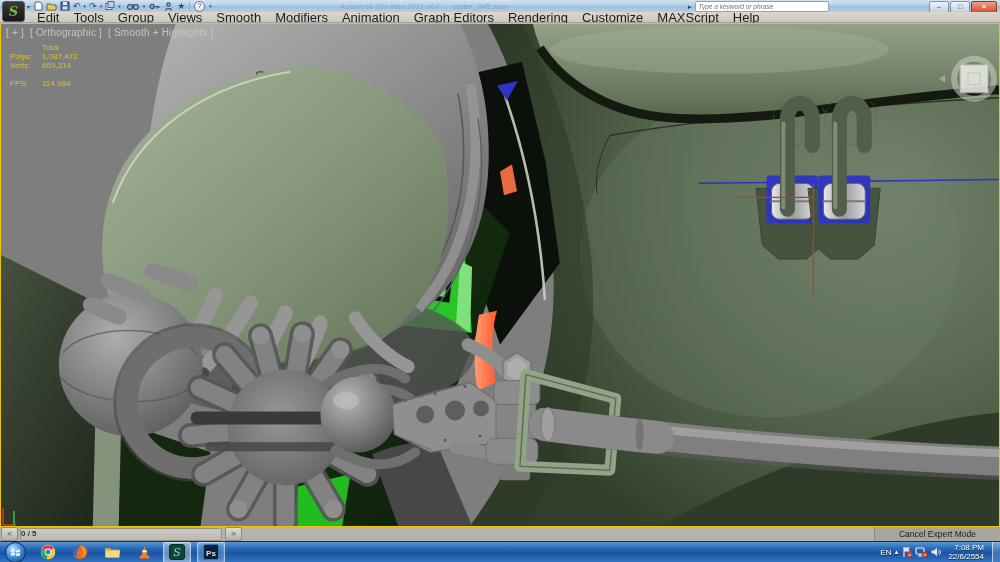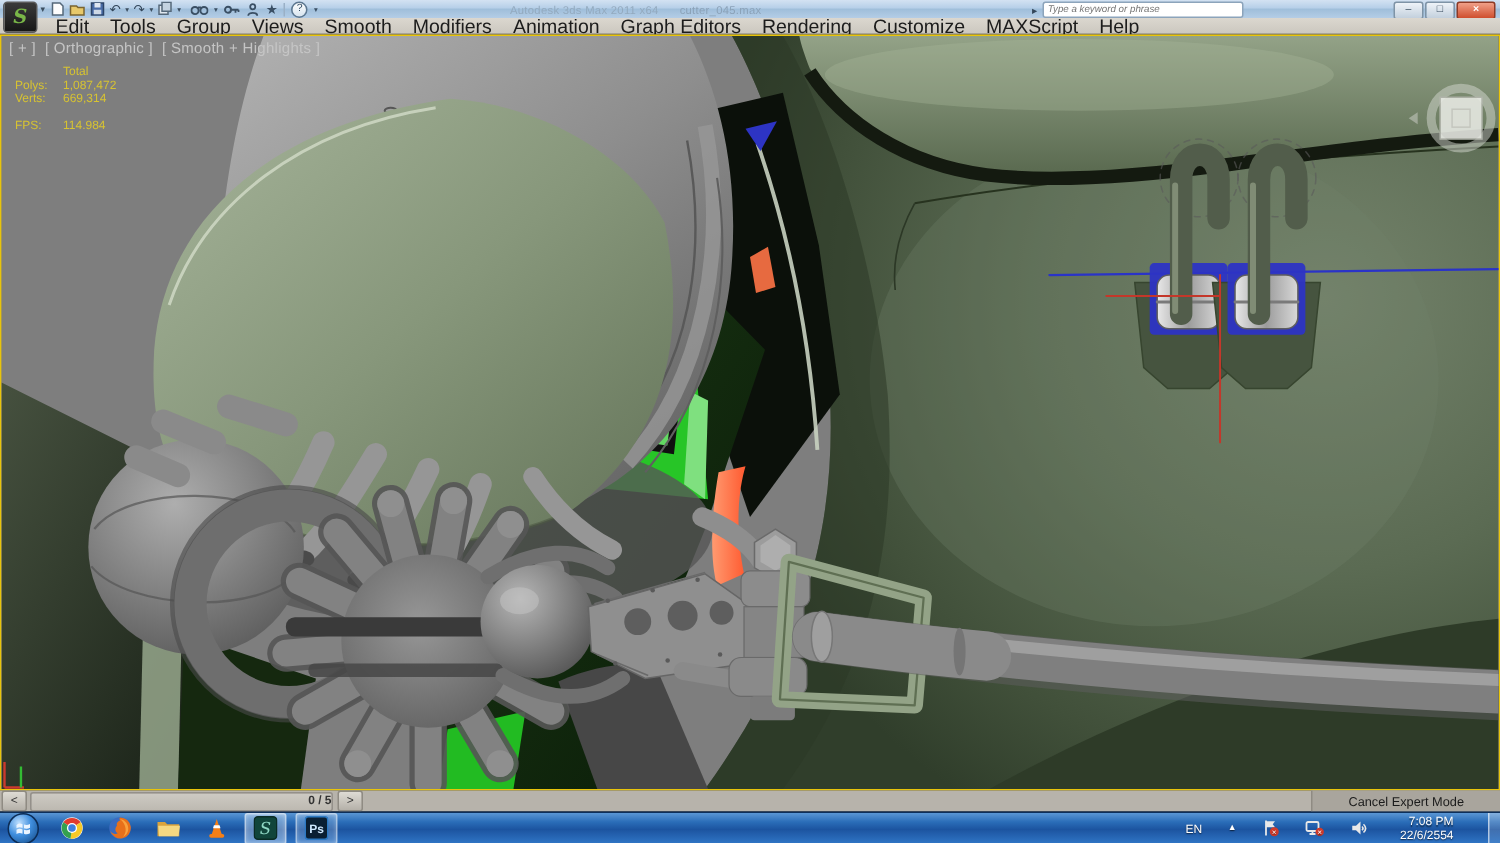--- a/index.html
+++ b/index.html
@@ -10,21 +10,21 @@
   .titlebar{position:absolute;left:0;top:0;width:1000px;height:12px;
     background:linear-gradient(#d3e2f2 0%,#b6cfe8 45%,#9fbeda 50%,var(--titlebar-blue) 100%);
     border-bottom:1px solid #7d9ab5;display:flex;align-items:center;font-size:7px;color:#47607a;}
   .appbtn{position:absolute;left:2px;top:1px;width:21px;height:19px;background:linear-gradient(#3a3a3a,#171717);
     border:1px solid #5a5a5a;border-radius:3px;z-index:5;display:flex;align-items:center;justify-content:center;
     color:#79b648;font-family:"DejaVu Serif",serif;font-style:italic;font-weight:bold;font-size:13px;line-height:1;}
   .appcaret{margin-left:27px;color:#3c4e60;font-size:6px;}
   .qat{display:flex;align-items:center;gap:3px;margin-left:4px;}
   .qat svg{display:block;}
   .qat .caret{font-size:5px;color:#3c4e60;}
-  .titletext{position:absolute;left:340px;top:2px;color:#93aabf;font-size:7.5px;letter-spacing:.2px;white-space:nowrap;}
+  .titletext{position:absolute;left:340px;top:2px;color:#93aabf;font-size:7.5px;letter-spacing:.2px;white-space:nowrap;font-style:italic;}
   .titletext b{font-weight:normal;margin-left:14px;color:#8ba2b8;}
   .searchwrap{position:absolute;left:688px;top:1px;display:flex;align-items:center;gap:3px;}
   .search-expand{color:#33465a;font-size:7px;}
   .searchbox{width:126px;height:9px;background:#fff;border:1px solid #8ca4bb;border-radius:2px;
     font-size:6.5px;font-style:italic;color:#8a8a8a;padding:0 3px;font-family:"Liberation Sans",sans-serif;}
   .tb-ico{display:flex;align-items:center;gap:4px;margin-left:6px;color:#3a4f64;}
   .tb-ico .sep{width:1px;height:9px;background:#9ab0c6;}
   .helpq{width:9px;height:9px;border:1px solid #5c7790;border-radius:50%;font-size:7px;line-height:8px;
     text-align:center;color:#2f4a63;background:linear-gradient(#fdfefe,#d7e4ef);}
   .winbtns{position:absolute;right:3px;top:1px;display:flex;gap:1px;}
@@ -47,38 +47,38 @@
   .stats{position:absolute;left:9px;top:19px;font-size:8px;color:var(--stats-text);
     display:grid;grid-template-columns:32px auto;line-height:9px;}
   .stats .gap{height:9px;grid-column:1 / 3;}
 
   
   .statusbar{position:absolute;left:0;top:527px;width:1000px;height:14px;background:var(--statusbar-bg);
     display:flex;align-items:center;font-size:8px;color:#222;}
   .tsbtn{width:15px;height:12px;margin-left:1px;background:linear-gradient(#dedbd4,#b5b1a9);
     border:1px solid #8f8b83;border-radius:2px;text-align:center;line-height:11px;font-size:8px;color:#333;}
   .tstrack{width:200px;height:11px;margin:0 2px;background:linear-gradient(#cdcac3,#bdb9b1);
-    border:1px solid #94908a;border-radius:2px;text-align:right;line-height:10px;font-weight:bold;color:#333;}
+    border:1px solid #94908a;border-radius:2px;text-align:left;line-height:10px;font-weight:bold;color:#333;}
   .status-fill{flex:1;}
   .cancel-expert{height:14px;padding:0 24px;display:flex;align-items:center;background:#a9a59d;
     border-left:1px solid #8f8b83;font-size:8.5px;color:#1b1b1b;}
 
   
   .taskbar{position:absolute;left:0;top:541px;width:1000px;height:21px;
     background:linear-gradient(#5a96d4 0%,var(--taskbar-blue) 30%,#1c54a0 55%,#2f74c4 100%);
     border-top:1px solid #0d2f5a;box-sizing:border-box;display:flex;align-items:center;}
   .orb{width:19px;height:19px;margin:0 6px 0 5px;border-radius:50%;
     background:radial-gradient(circle at 35% 30%,#bfe0ff 0%,#3f8ede 45%,#11447e 100%);
     border:1px solid #0c2c55;display:flex;align-items:center;justify-content:center;}
   .tb-app{width:26px;height:19px;margin:0 3px;border-radius:2px;display:flex;align-items:center;justify-content:center;}
   .tb-app.framed{border:1px solid rgba(255,255,255,.5);background:rgba(255,255,255,.18);
     box-shadow:inset 0 0 3px rgba(255,255,255,.35);}
   .tb-app.active{background:rgba(255,255,255,.33);}
   .tb-fill{flex:1;}
-  .tray{display:flex;align-items:center;gap:17px;color:#fff;font-size:8px;text-shadow:0 1px 1px rgba(0,0,0,.65);}
+  .tray{display:flex;align-items:center;gap:2px;color:#fff;font-size:8px;text-shadow:0 1px 1px rgba(0,0,0,.65);}
   .tray .mini{display:flex;align-items:center;}
   .clock{text-align:right;line-height:9px;font-size:8px;margin-left:4px;}
   .showdesk{width:7px;height:21px;margin-left:6px;border-left:1px solid rgba(255,255,255,.6);
     background:linear-gradient(rgba(255,255,255,.25),rgba(255,255,255,.08));}
 </style>
 </head>
 <body>
 
 <div class="screen">
 

